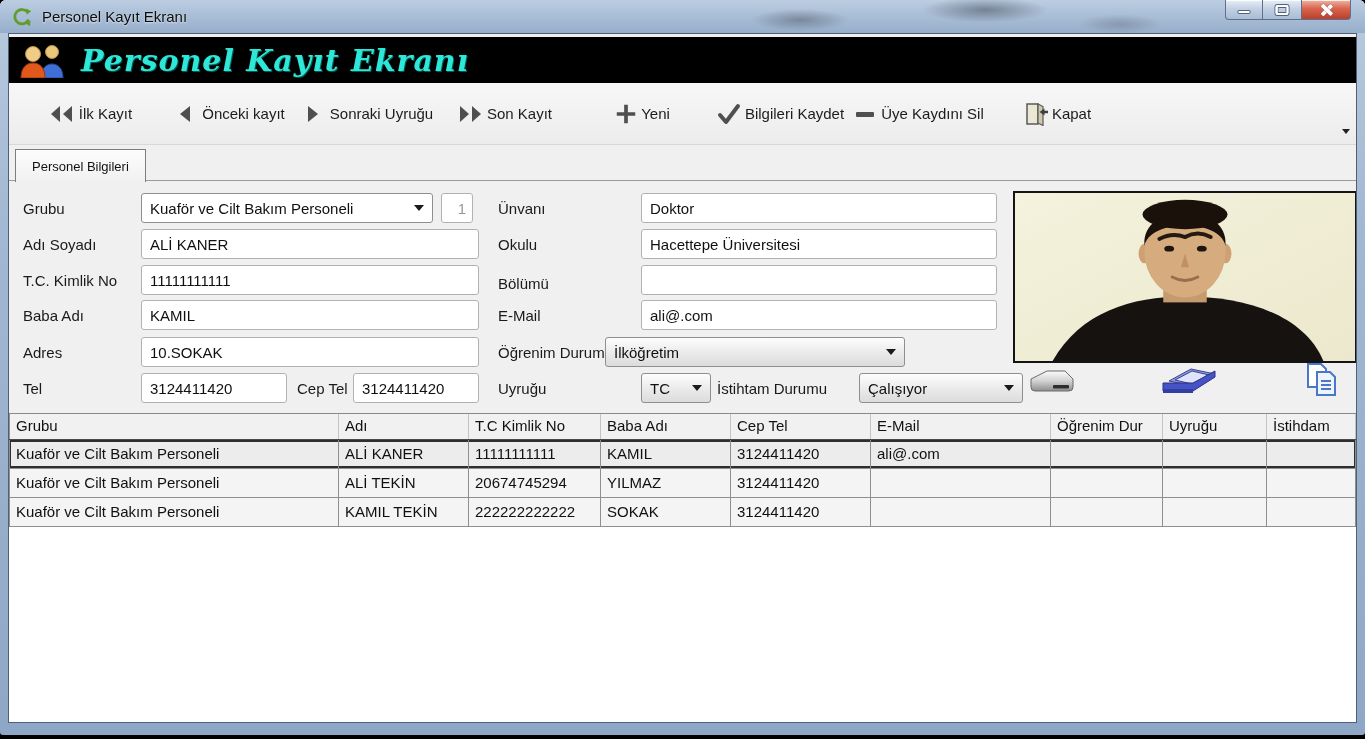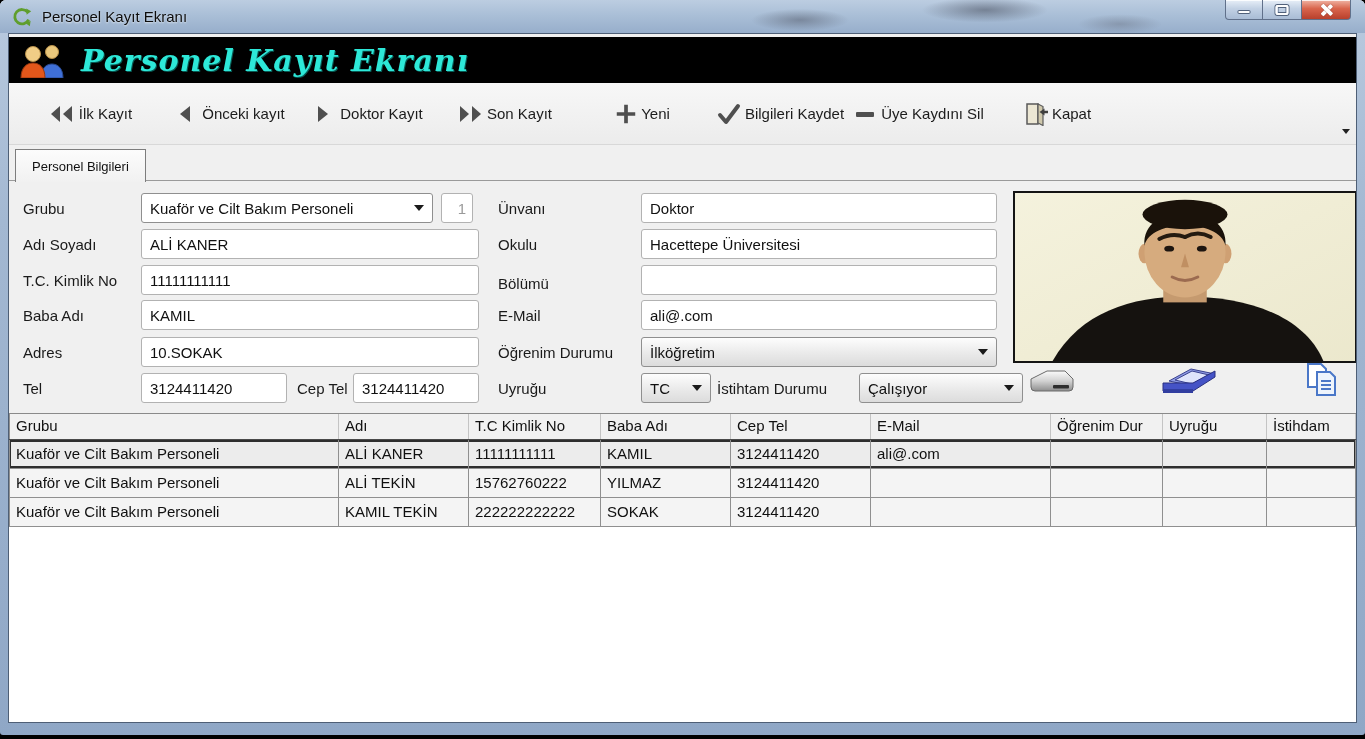--- a/index.html
+++ b/index.html
@@ -159,21 +159,21 @@
       <div class="tbtn">
         <svg width="28" height="20" viewBox="0 0 28 20">
           <polygon class="ticon" points="19,2 9,10 19,18"></polygon>
         </svg>
         <span class="lbl">Önceki kayıt</span>
       </div>
       <div class="tbtn">
         <svg width="28" height="20" viewBox="0 0 28 20">
           <polygon class="ticon" points="9,2 19,10 9,18"></polygon>
         </svg>
-        <span class="lbl">Doktor Kayıt</span>
+        <span class="lbl">Sonraki Uyruğu</span>
       </div>
       <div class="tbtn">
         <svg width="28" height="20" viewBox="0 0 28 20">
           <polygon class="ticon" points="4,2 13,10 4,18"></polygon>
             <polygon class="ticon" points="16,2 25,10 16,18"></polygon>
         </svg>
         <span class="lbl">Son Kayıt</span>
       </div>
       <div class="tbtn">
         <svg width="24" height="24" viewBox="0 0 26 26">
@@ -245,21 +245,21 @@
       <span class="flabel" style="left:489px; top:55px">Okulu</span>
       <input class="tbox" style="left: 632px; top: 48px; width: 356px;" value="Hacettepe Üniversitesi">
 
       <span class="flabel" style="left:489px; top:94px">Bölümü</span>
       <input class="tbox" style="left: 632px; top: 84px; width: 356px;" value="">
 
       <span class="flabel" style="left:489px; top:126px">E-Mail</span>
       <input class="tbox" style="left: 632px; top: 119px; width: 356px;" value="ali@.com">
 
       <span class="flabel" style="left:489px; top:163px">Öğrenim Durumu</span>
-      <div class="combo" style="left:632px; top:156px; width:356px">
+      <div class="combo" style="left:596px; top:156px; width:300px">
         <span class="ctext">İlköğretim</span>
         <span class="carrow"></span>
       </div>
 
       <span class="flabel" style="left:489px; top:199px">Uyruğu</span>
       <div class="combo" style="left:632px; top:192px; width:70px">
         <span class="ctext">TC</span>
         <span class="carrow"></span>
       </div>
       <span class="flabel" style="left:708px; top:199px">İstihtam Durumu</span>
@@ -343,21 +343,21 @@
         <div class="cell c3">KAMIL</div>
         <div class="cell c4">3124411420</div>
         <div class="cell c5">ali@.com</div>
         <div class="cell c6"></div>
         <div class="cell c7"></div>
         <div class="cell c8"></div>
       </div>
       <div class="grid-row">
         <div class="cell c0">Kuaför ve Cilt Bakım Personeli</div>
         <div class="cell c1">ALİ TEKİN</div>
-        <div class="cell c2">15762760222</div>
+        <div class="cell c2">20674745294</div>
         <div class="cell c3">YILMAZ</div>
         <div class="cell c4">3124411420</div>
         <div class="cell c5"></div>
         <div class="cell c6"></div>
         <div class="cell c7"></div>
         <div class="cell c8"></div>
       </div>
       <div class="grid-row">
         <div class="cell c0">Kuaför ve Cilt Bakım Personeli</div>
         <div class="cell c1">KAMIL TEKİN</div>

